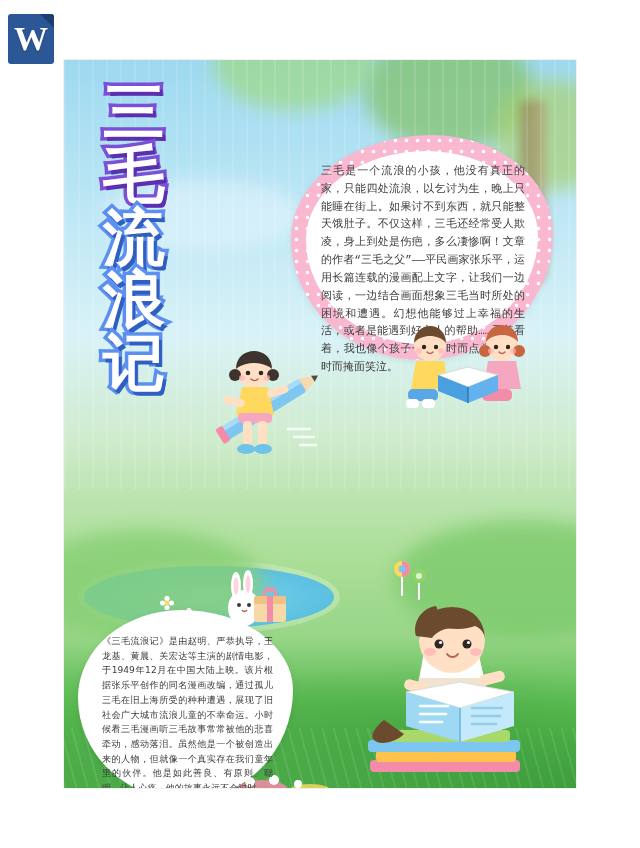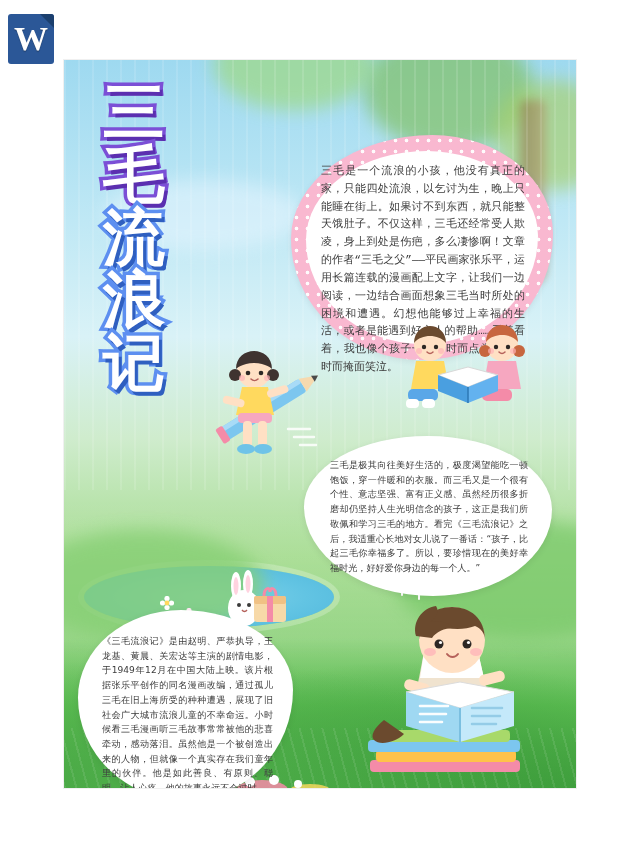--- a/index.html
+++ b/index.html
@@ -218,24 +218,20 @@
     <div class="ch alt">记</div>
   </div>
 
   <div id="bubble-top">
     <div class="skin"></div>
     <div class="dots"></div>
     <div class="inner"></div>
     <div class="body bubble-text">三毛是一个流浪的小孩，他没有真正的家，只能四处流浪，以乞讨为生，晚上只能睡在街上。如果讨不到东西，就只能整天饿肚子。不仅这样，三毛还经常受人欺凌，身上到处是伤疤，多么凄惨啊！文章的作者“三毛之父”——平民画家张乐平，运用长篇连载的漫画配上文字，让我们一边阅读，一边结合画面想象三毛当时所处的困境和遭遇。幻想他能够过上幸福的生活，或者是能遇到好心人的帮助……看着看着，我也像个孩子一样，时而点头微笑、时而掩面笑泣。</div>
   </div>
 
-  <div id="bubble-mid">
-    <div class="skin"></div>
-    <div class="body bubble-text">三毛是极其向往美好生活的，极度渴望能吃一顿饱饭，穿一件暖和的衣服。而三毛又是一个很有个性、意志坚强、富有正义感、虽然经历很多折磨却仍坚持人生光明信念的孩子，这正是我们所敬佩和学习三毛的地方。看完《三毛流浪记》之后，我适重心长地对女儿说了一番话：“孩子，比起三毛你幸福多了。所以，要珍惜现在的美好幸福时光，好好爱你身边的每一个人。”</div>
-  </div>
 
   <div id="bubble-bottom">
     <div class="skin"></div>
     <div class="body bubble-text">《三毛流浪记》是由赵明、严恭执导，王龙基、黄晨、关宏达等主演的剧情电影，于1949年12月在中国大陆上映。该片根据张乐平创作的同名漫画改编，通过孤儿三毛在旧上海所受的种种遭遇，展现了旧社会广大城市流浪儿童的不幸命运。小时候看三毛漫画听三毛故事常常被他的悲喜牵动，感动落泪。虽然他是一个被创造出来的人物，但就像一个真实存在我们童年里的伙伴。他是如此善良、有原则、聪明、让人心疼。他的故事永远不会过时。</div>
   </div>
 
   <div id="kid-pencil">
     <svg viewBox="0 0 118 120" width="118" height="120">
 
       <g transform="rotate(-32 60 60)">

